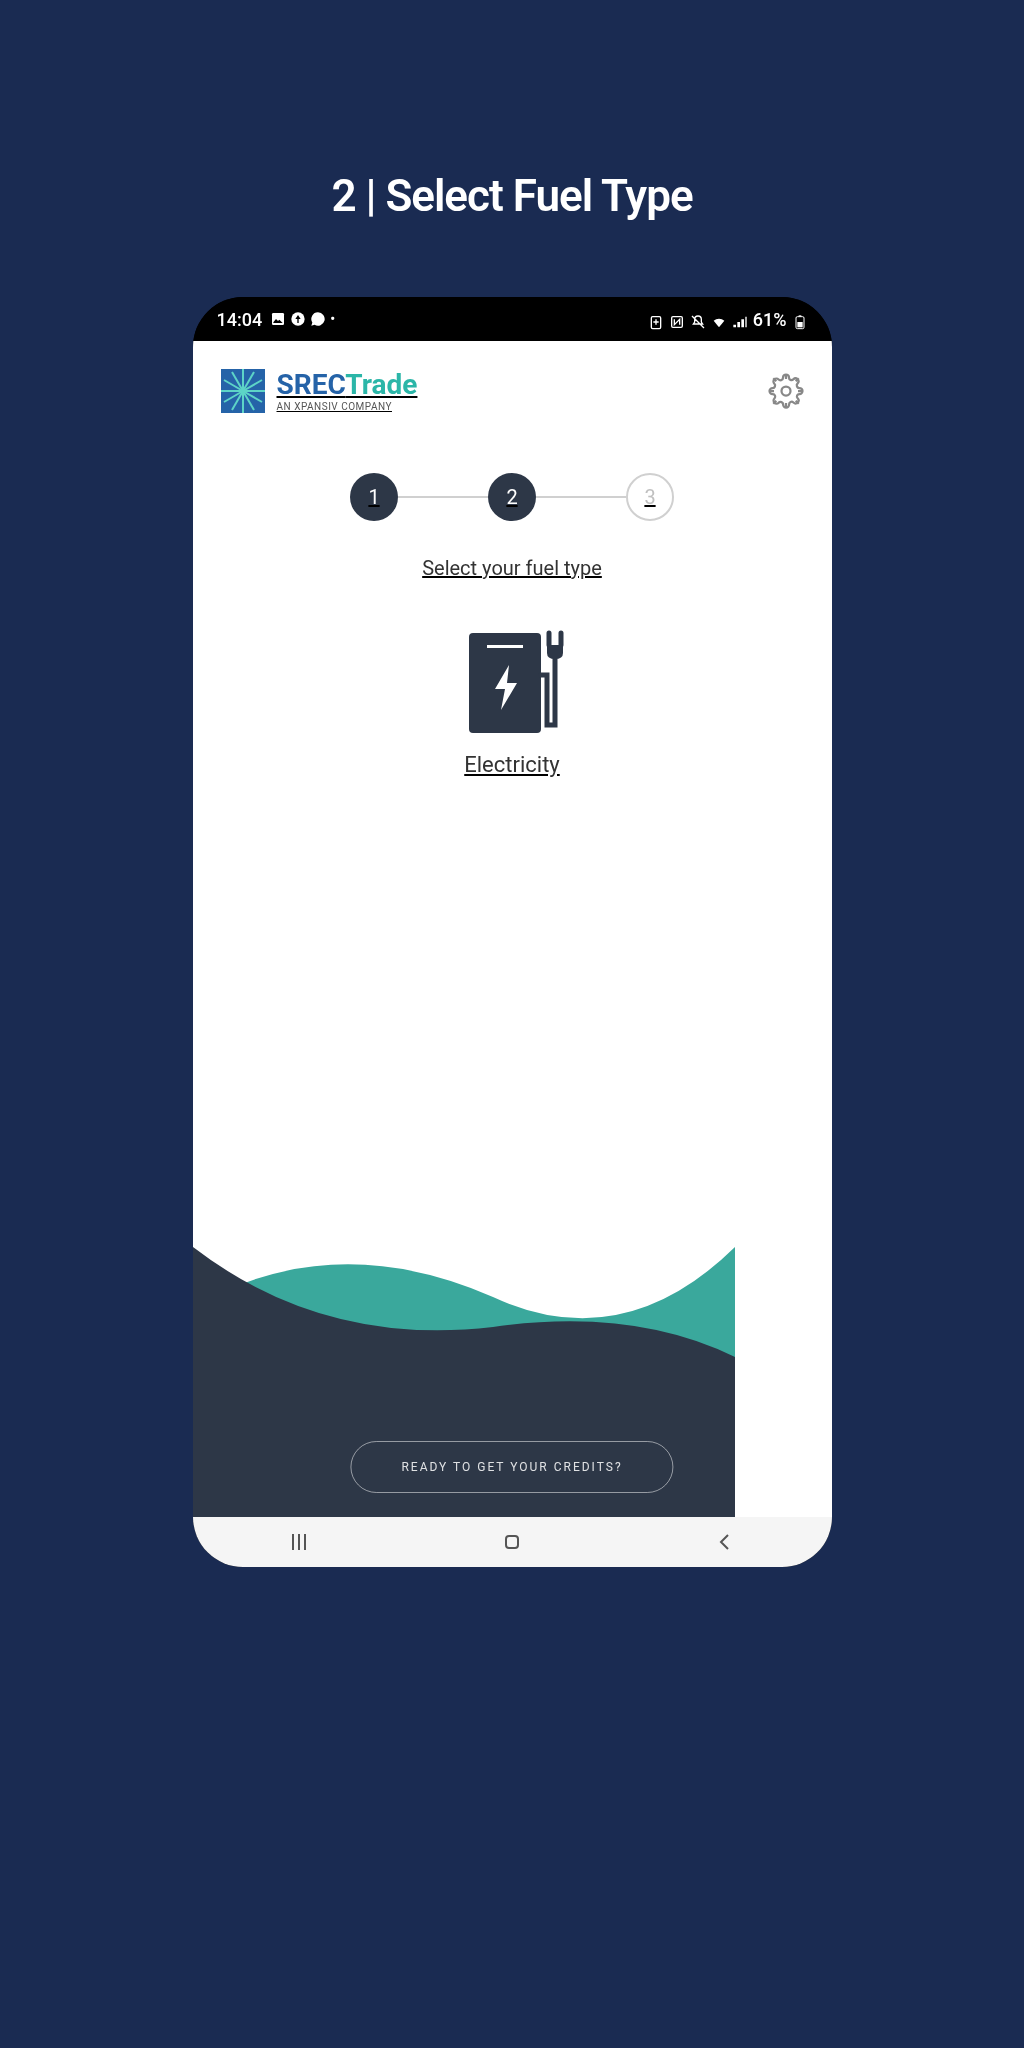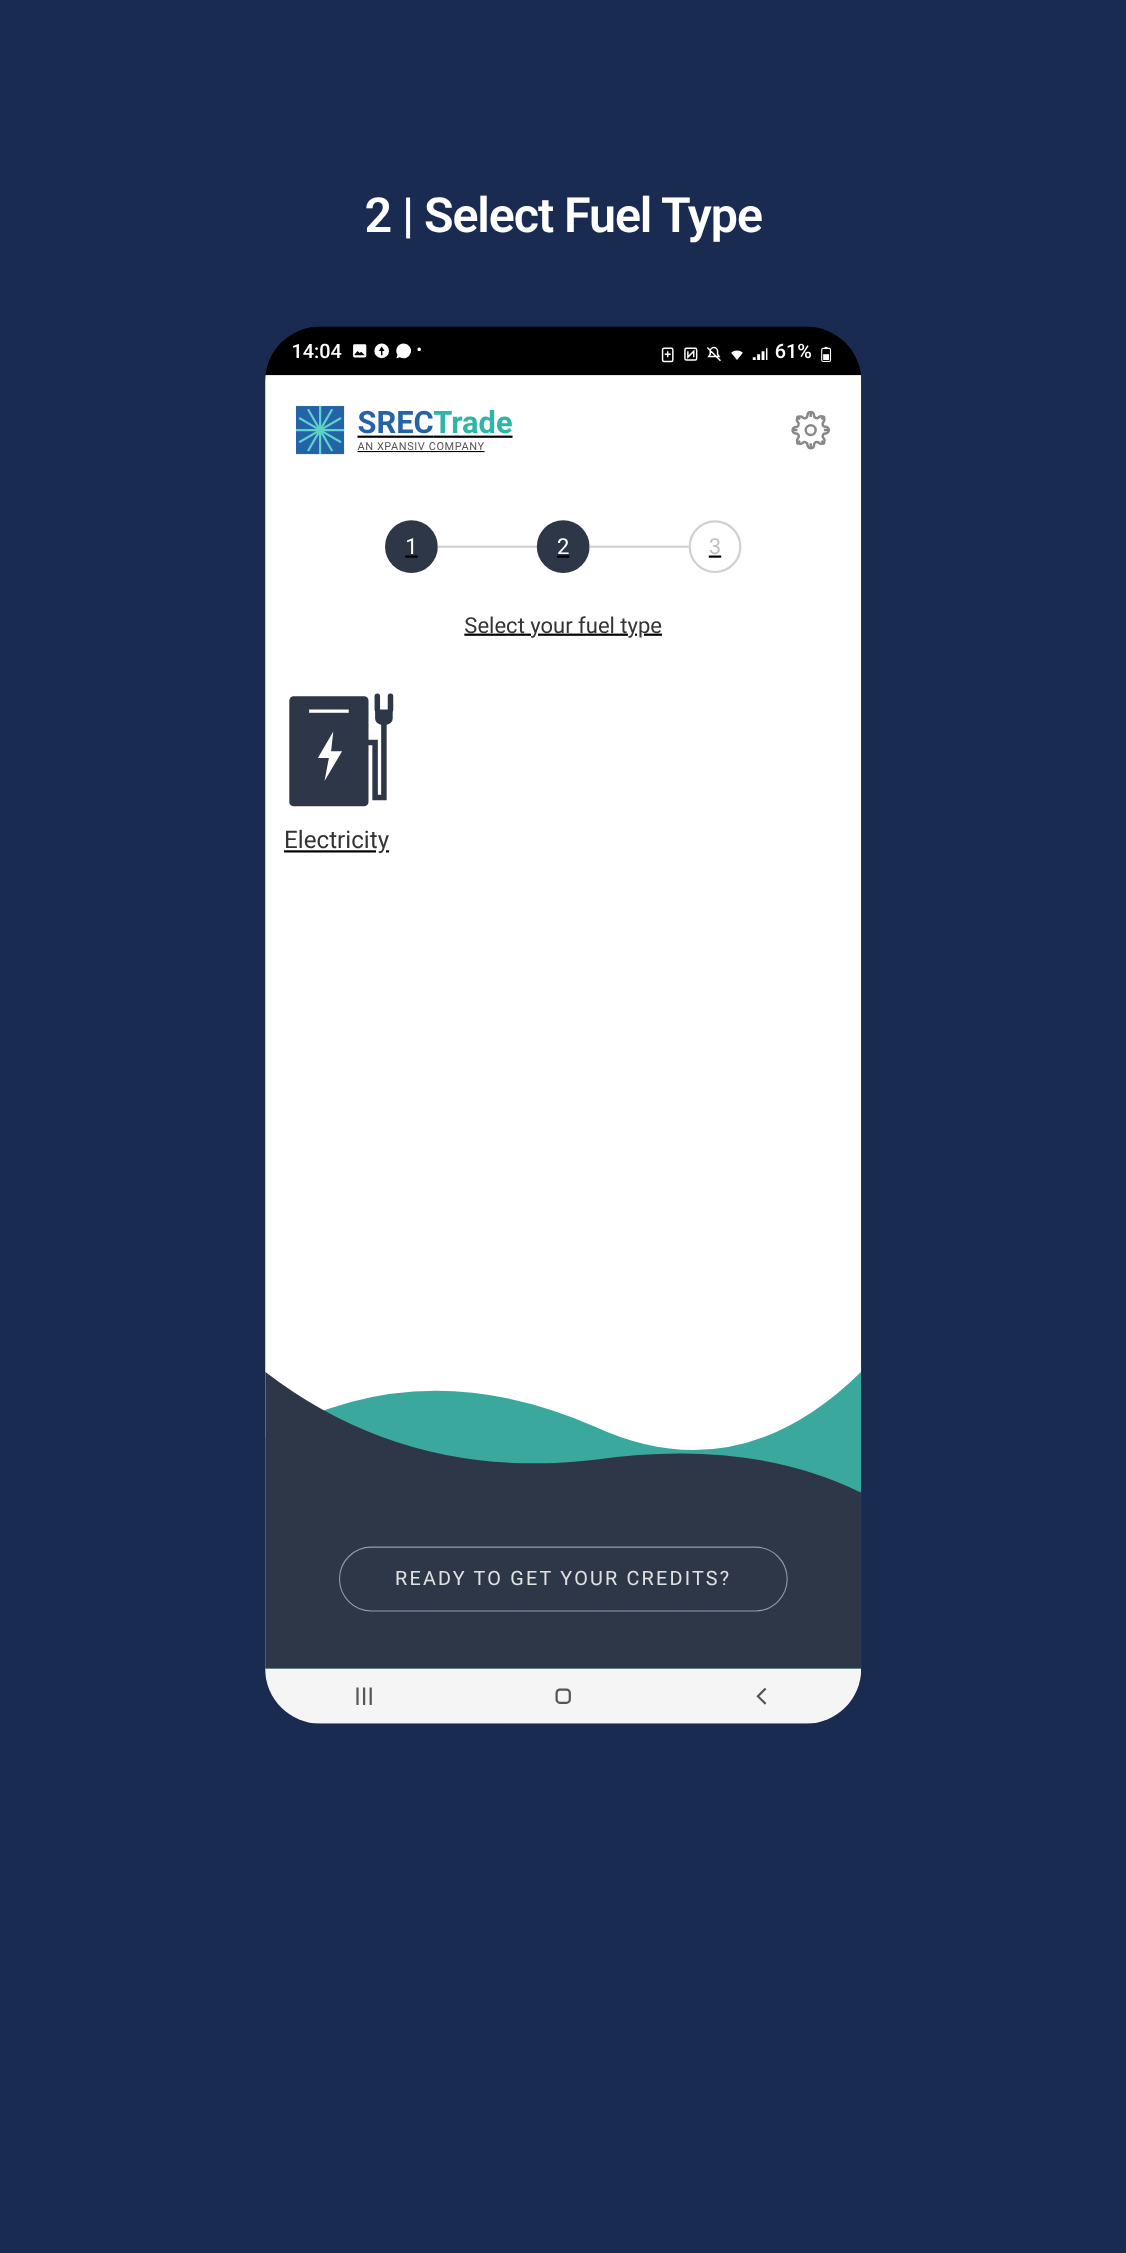--- a/index.html
+++ b/index.html
@@ -21,21 +21,21 @@
     
     .page-title {
       color: white;
       font-size: 44px;
       font-weight: 600;
       margin-bottom: 75px;
       letter-spacing: -1px;
     }
     
     .phone-frame {
-      width: 542px;
+      width: 639px;
       height: 1270px;
       background: #000;
       border-radius: 50px;
       overflow: hidden;
       display: flex;
       flex-direction: column;
       position: relative;
     }
     
     .status-bar {
@@ -171,21 +171,21 @@
     .section-title {
       text-align: center;
       font-size: 20px;
       color: #333;
       margin-top: 35px;
       font-weight: 400;
     }
     
     .fuel-options {
       display: flex;
-      flex-direction: row;
+      flex-direction: column;
       align-items: center;
       gap: 40px;
       margin-top: 45px;
     }
     
     .fuel-option {
       display: flex;
       flex-direction: column;
       align-items: center;
       gap: 12px;
@@ -213,29 +213,29 @@
     
     .wave {
       position: absolute;
       bottom: 0;
       left: 0;
       right: 0;
     }
     
     .cta-button {
       position: absolute;
-      bottom: 52px;
+      bottom: 24px;
       left: 50%;
       transform: translateX(-50%);
       background: transparent;
       border: 1.5px solid rgba(255,255,255,0.5);
       color: rgba(255,255,255,0.85);
       padding: 18px 50px;
       border-radius: 50px;
-      font-size: 18px;
+      font-size: 12px;
       letter-spacing: 2px;
       white-space: nowrap;
       font-family: inherit;
       cursor: pointer;
       margin-top: 16px;
     }
     
     .nav-bar {
       height: 50px;
       background: #f5f5f5;

